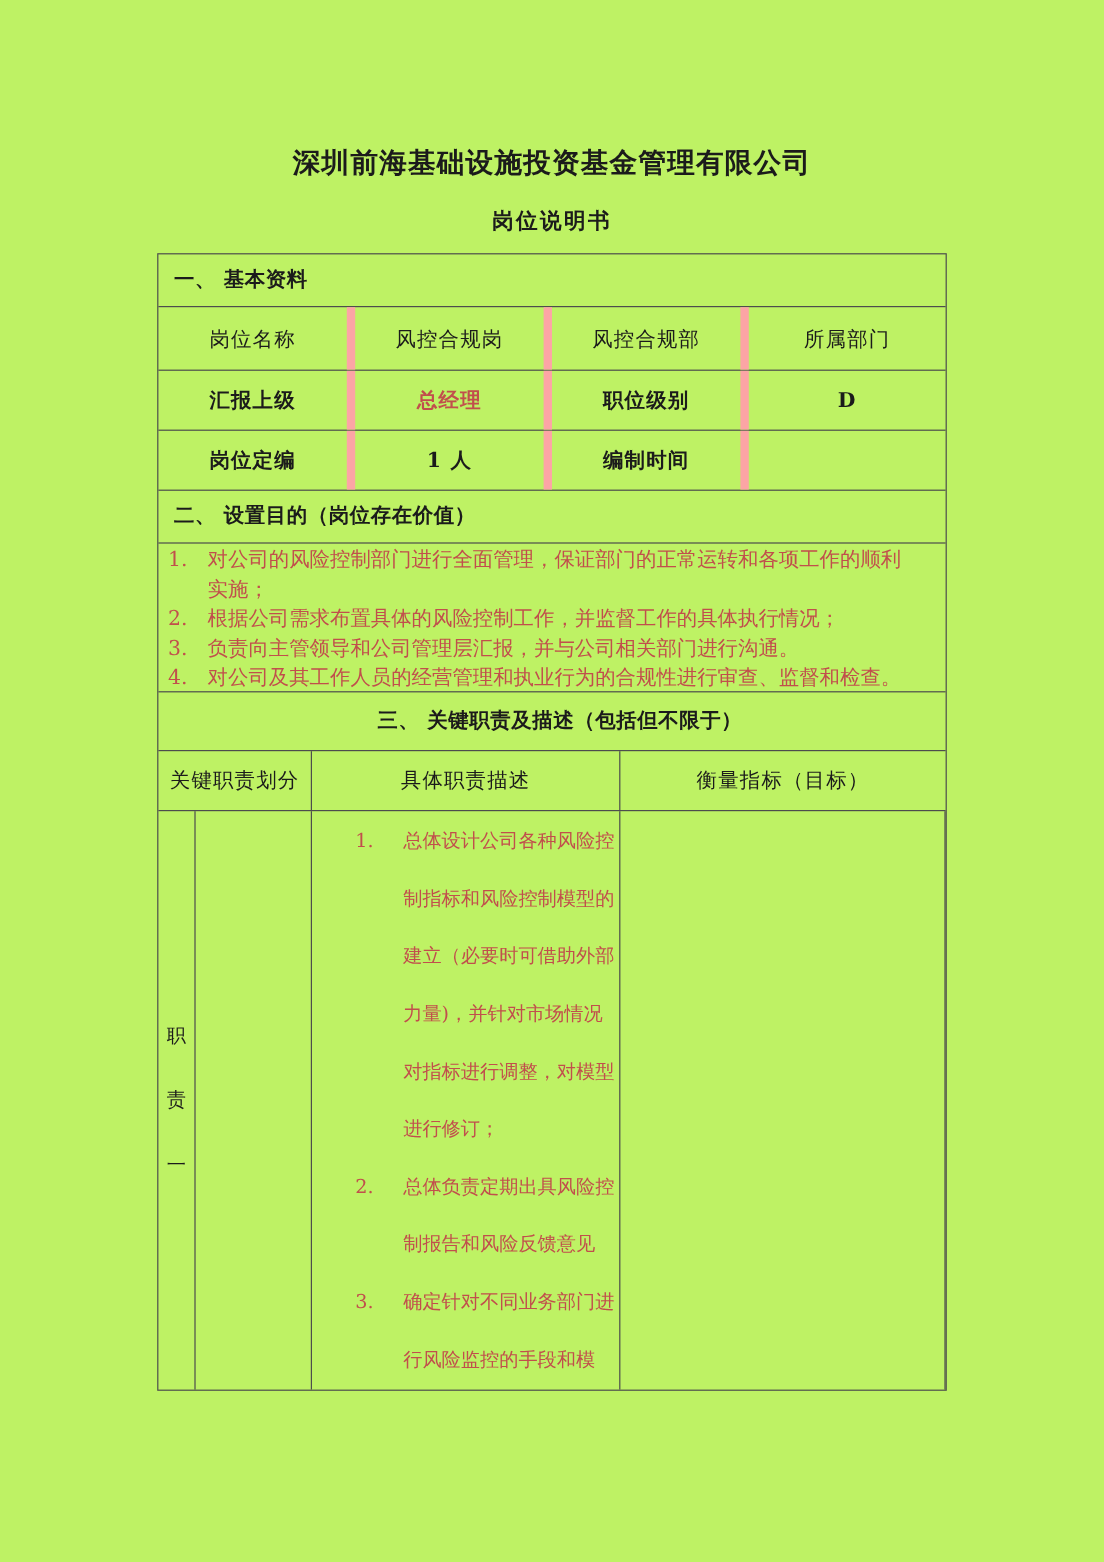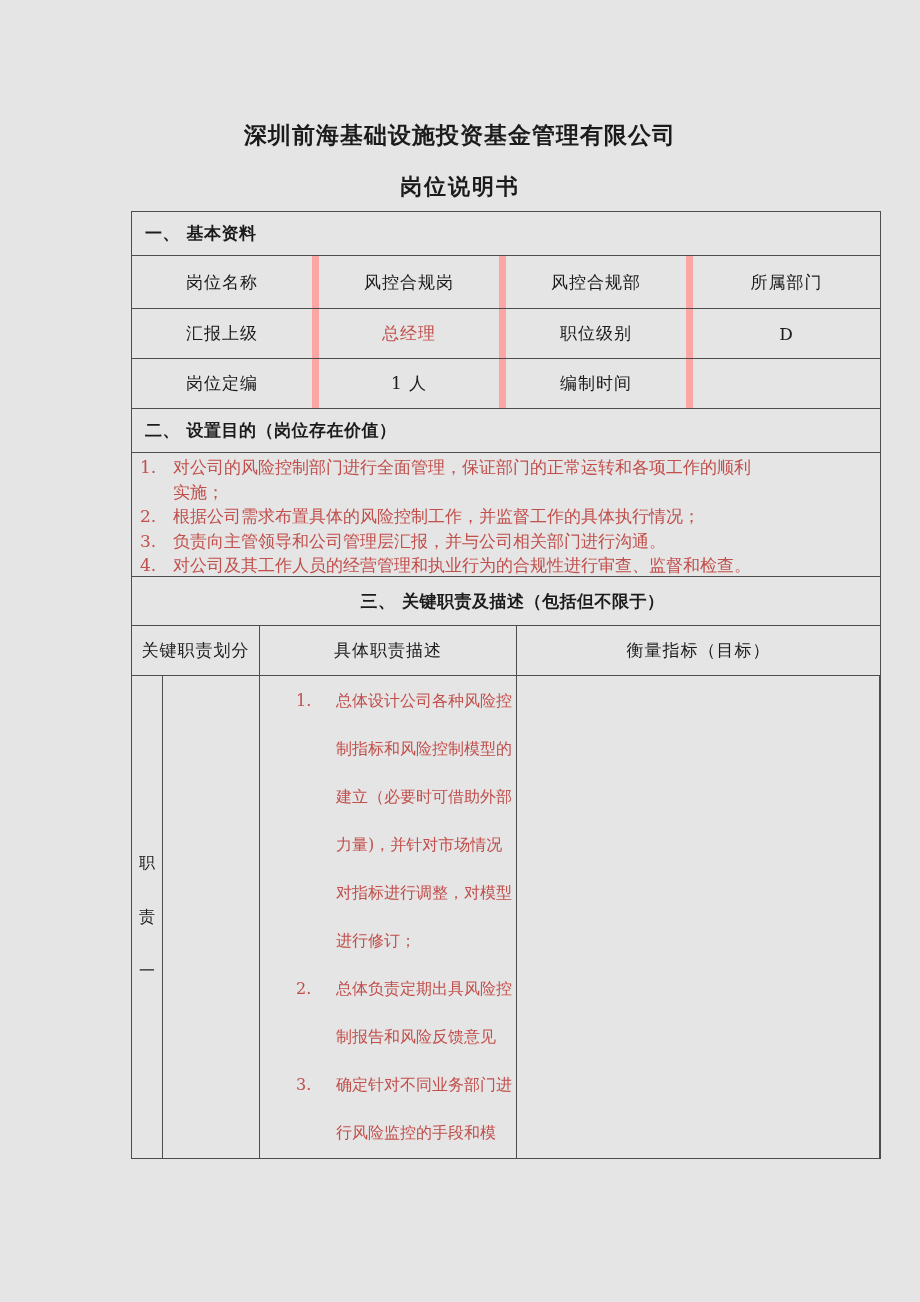--- a/index.html
+++ b/index.html
@@ -2,52 +2,52 @@
 <html><head>
 <meta charset="utf-8">
 <style>
   * { margin: 0; padding: 0; box-sizing: border-box; }
   html, body { background: #ffffff; }
   body {
     width: 920px; height: 1302px;
     font-family: "DejaVu Serif", "Liberation Serif", serif;
     color: #1b1b1b;
   }
-  .page { position: relative; width: 920px; height: 1302px; background: #e5e5e5; overflow: hidden; }
+  .page { position: relative; width: 920px; height: 1302px; background: #bef264; overflow: hidden; }
 
   .doc-title {
     position: absolute; top: 120px; left: 0; width: 100%;
     text-align: center; font-size: 23px; font-weight: bold; letter-spacing: 1px;
   }
   .doc-subtitle {
     position: absolute; top: 172px; left: 0; width: 100%;
-    text-align: center; font-size: 22px; font-weight: bold; letter-spacing: 2px;
+    text-align: center; font-size: 18px; font-weight: bold; letter-spacing: 2px;
   }
 
   .doc-table {
-    position: absolute; top: 211px; left: 131px; width: 750px;
+    position: absolute; top: 211px; left: 131px; width: 658px;
     border: 1px solid #4d4d4d;
   }
   .sec-heading {
     height: 44px; line-height: 42px; padding-left: 13px;
     font-weight: bold; font-size: 17px;
     border-bottom: 1px solid #4d4d4d;
     letter-spacing: 0.5px;
   }
   .sec-heading.tall { height: 49px; line-height: 48px; text-align: center; }
 
   .info-row { display: flex; border-bottom: 1px solid #4d4d4d; }
   .info-row .cell {
     flex: 0 0 25%; display: flex; align-items: center; justify-content: center;
     font-size: 17px; letter-spacing: 1px;
     border-right: 7px solid #fca5a5;
   }
   .info-row .cell:last-child { border-right: none; }
   .info-row.r1 { height: 53px; }
-  .info-row.r2, .info-row.r3 { height: 50px; }
+  .info-row.r2, .info-row.r3 { height: 50px; font-weight: bold; }
   .red { color: #c14f4c; }
 
   .purpose-list {
     border-bottom: 1px solid #4d4d4d;
     height: 124px; overflow: hidden;
     padding: 2px 0 0 8px;
     color: #c14f4c;
   }
   .p-item { display: flex; font-size: 17px; line-height: 24.5px; }
   .p-num { flex: 0 0 33px; }

